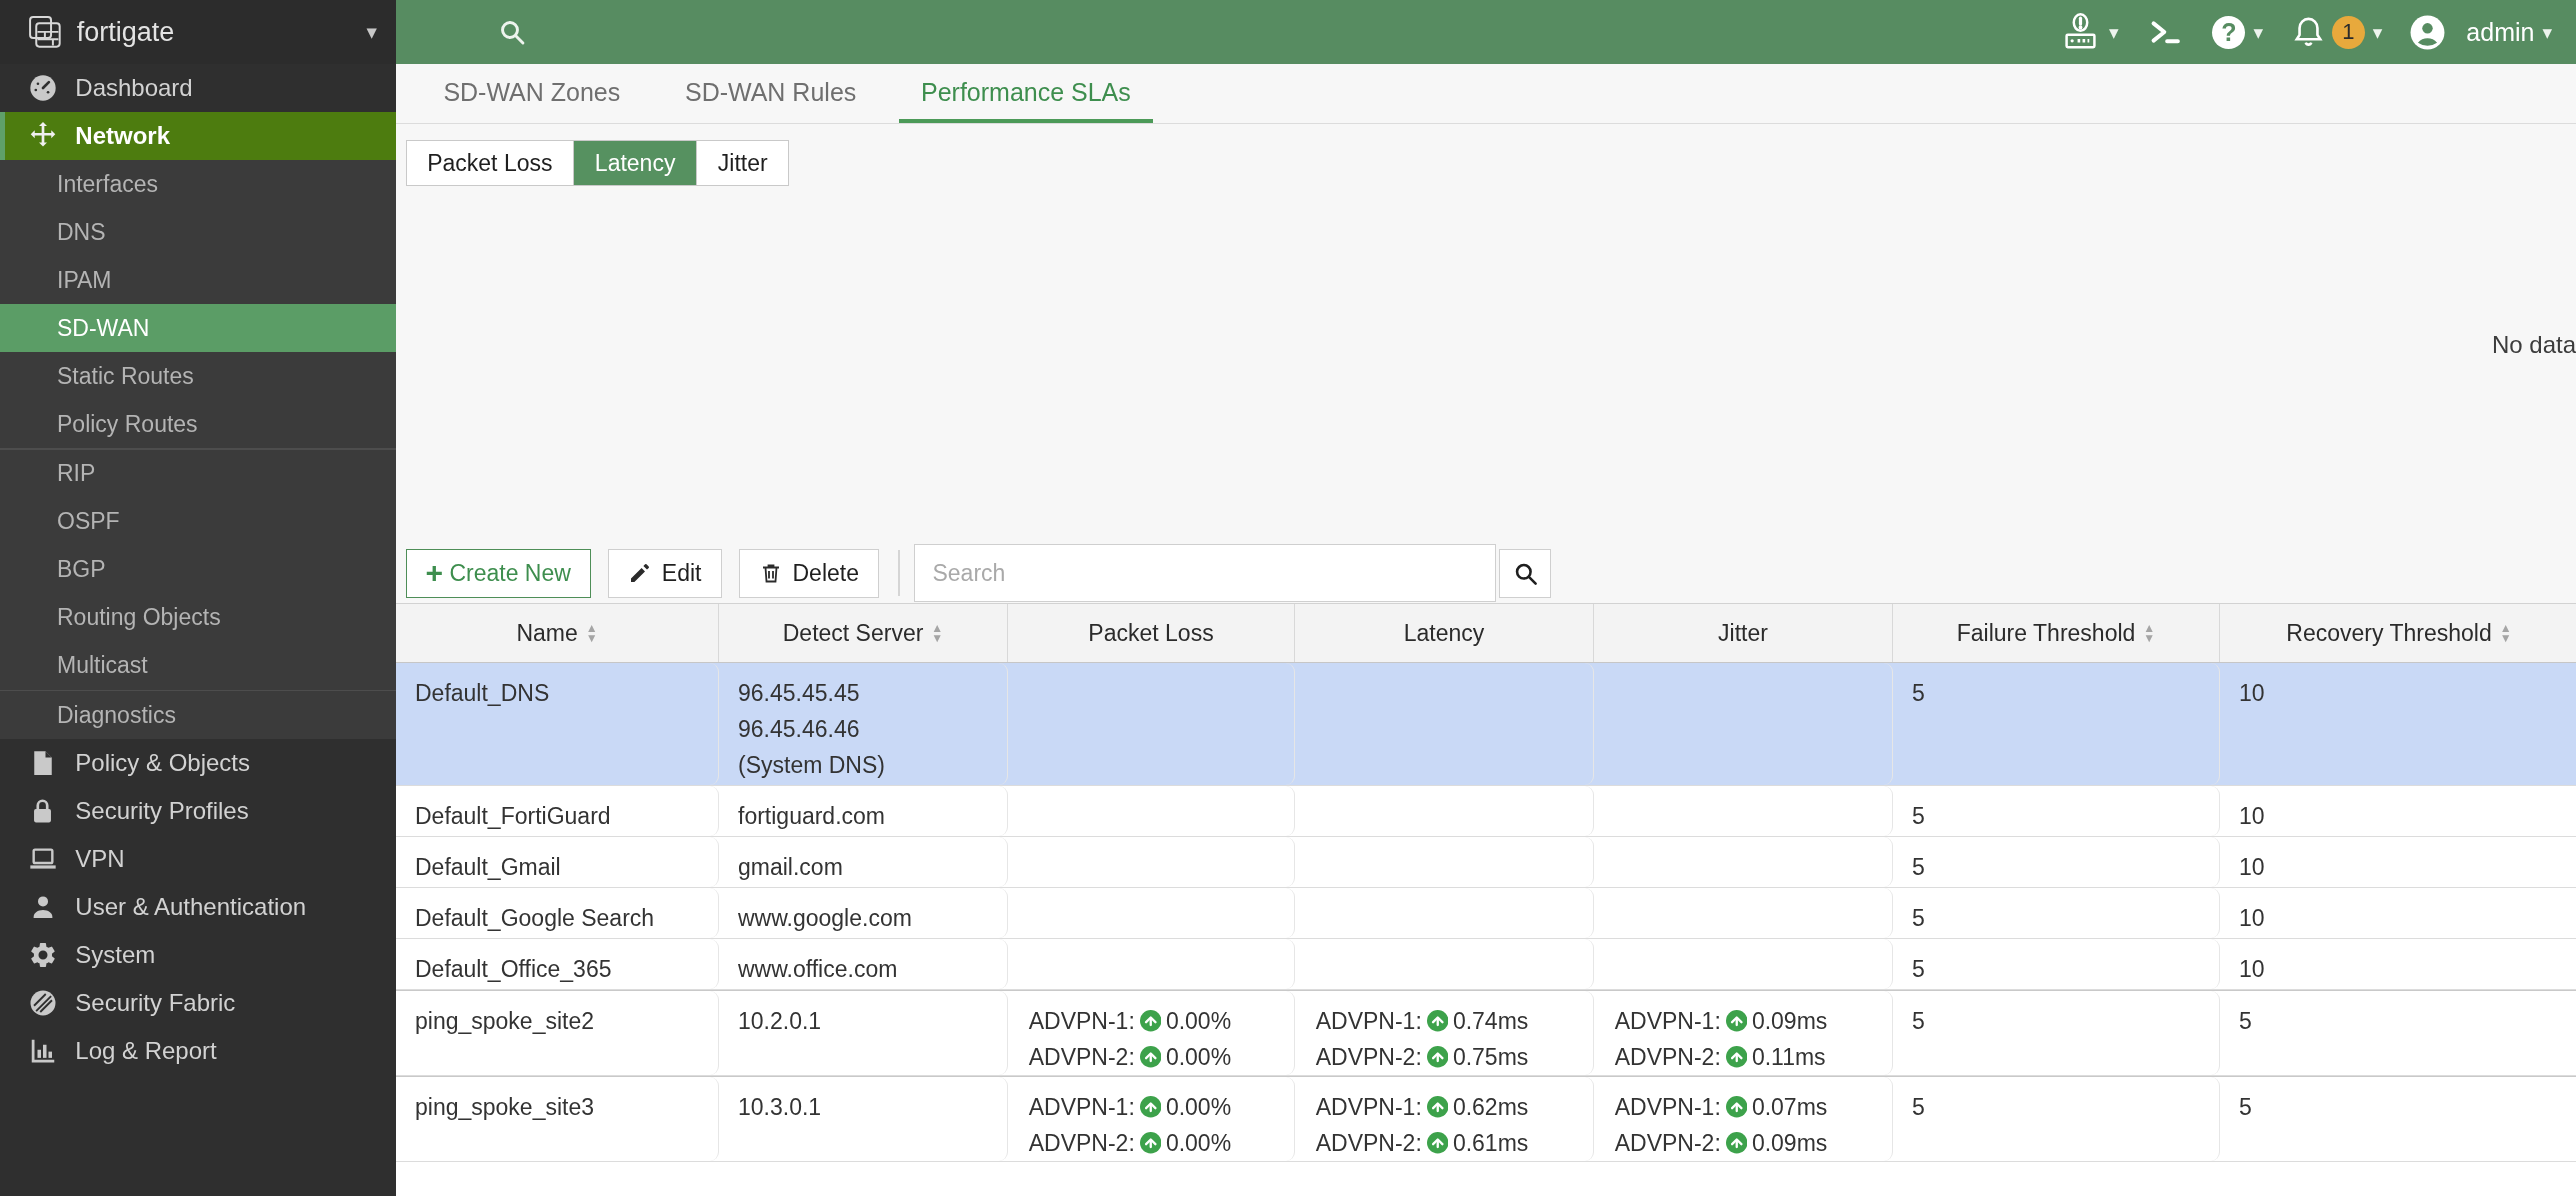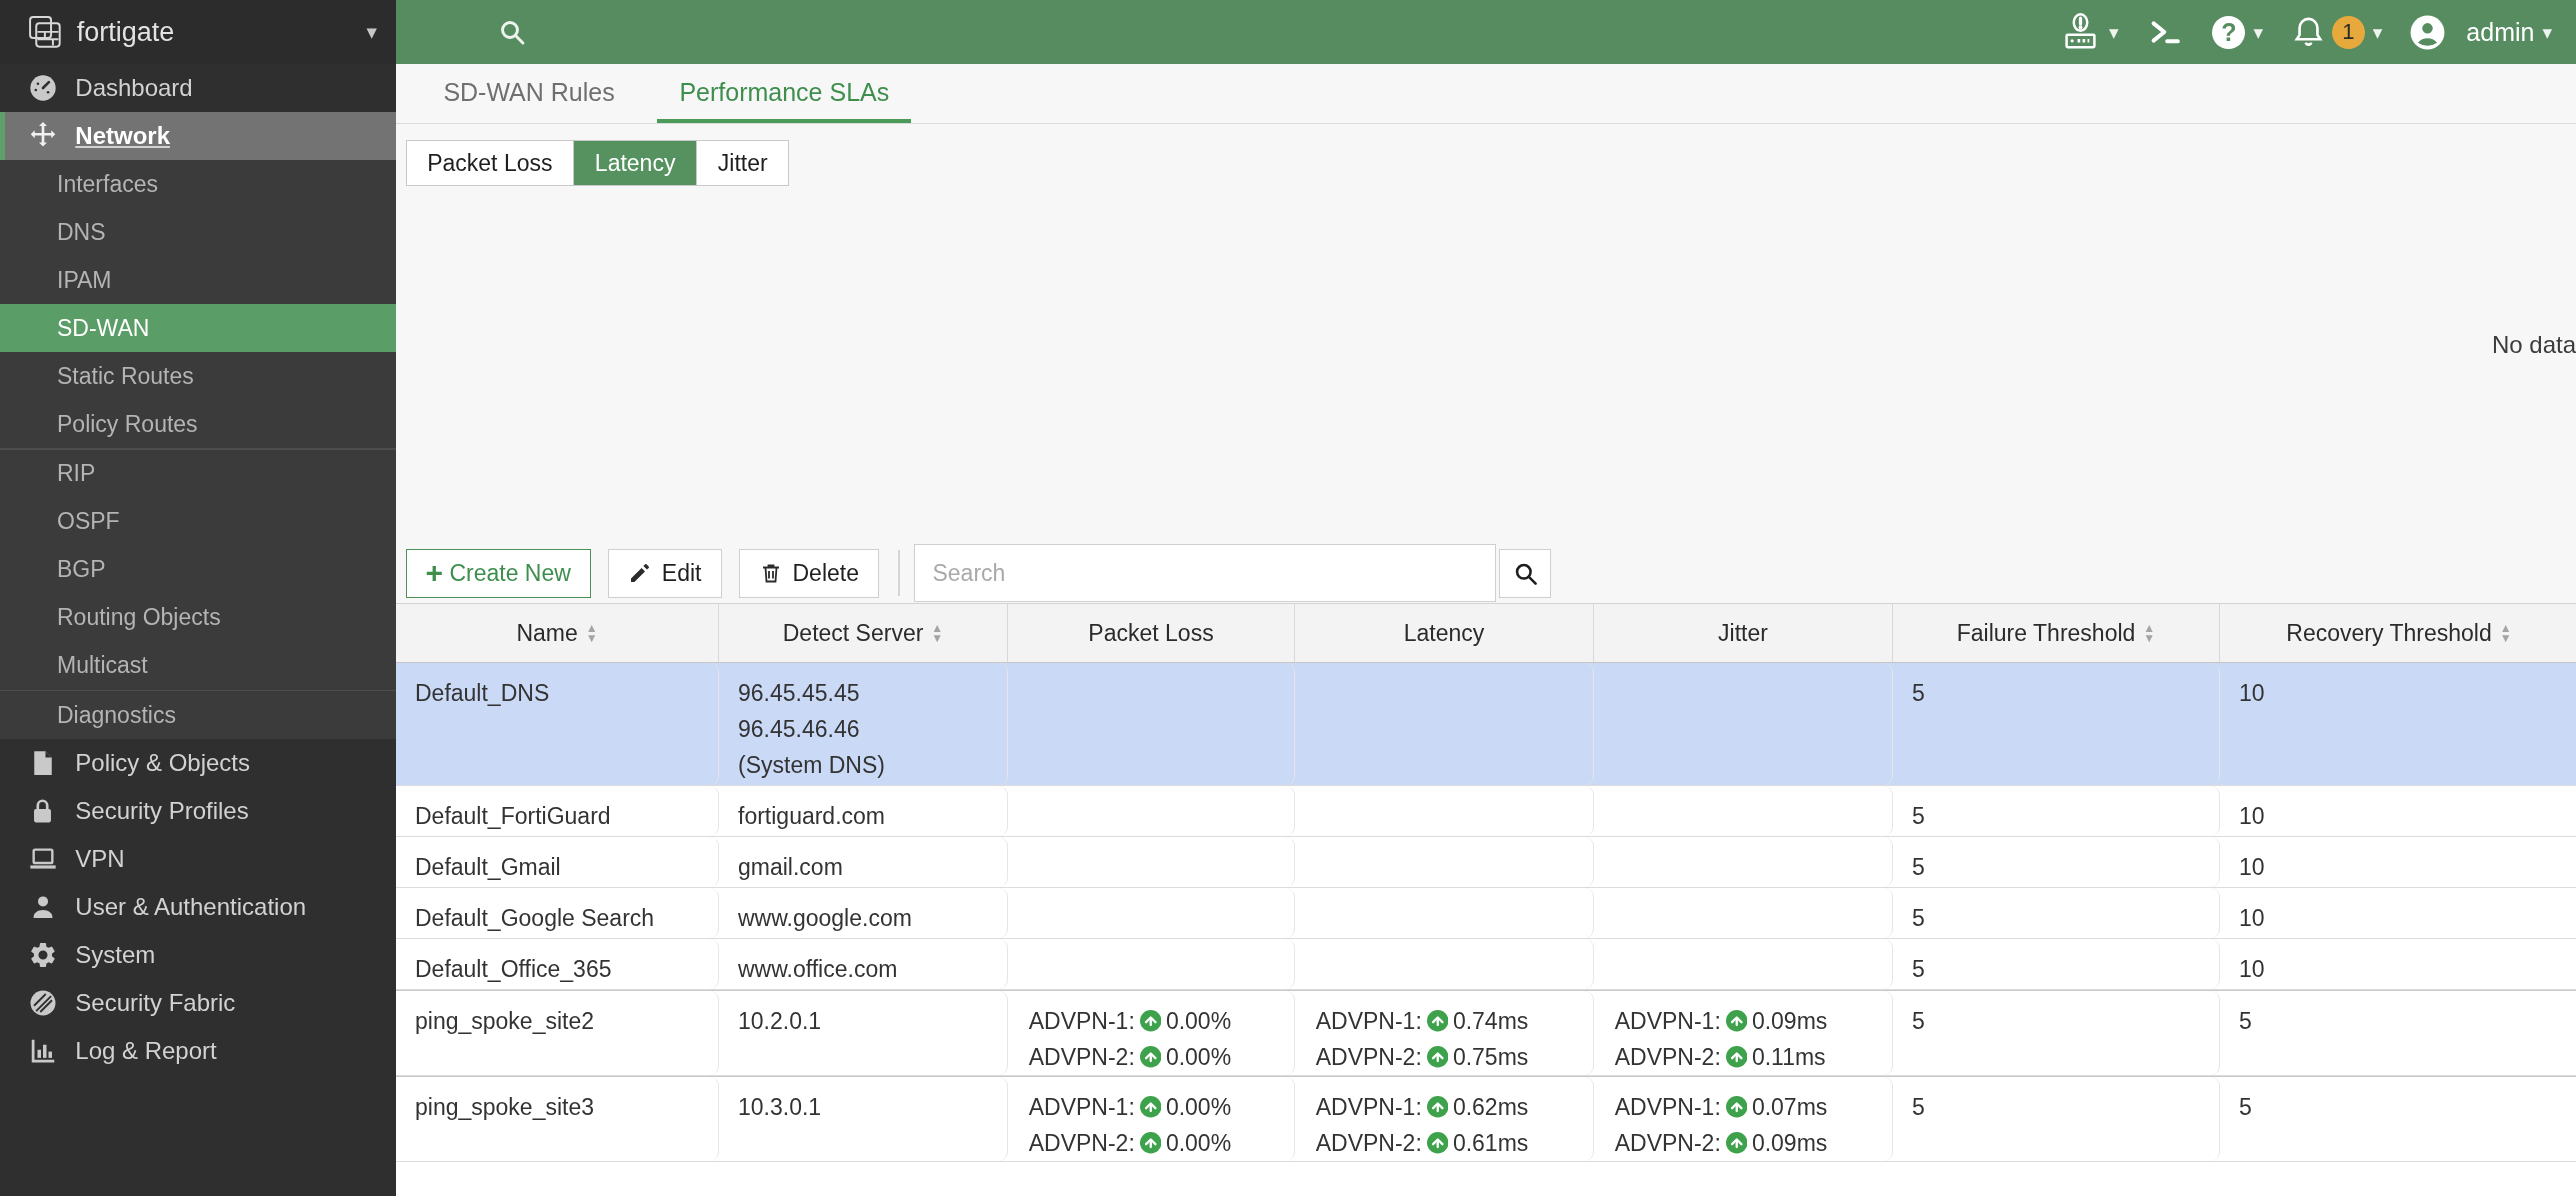--- a/index.html
+++ b/index.html
@@ -22,21 +22,21 @@
          display:flex;align-items:center;justify-content:center;margin-left:4.8px;padding:0 4.8px;box-sizing:border-box;}
   .help-circle{width:33px;height:33px;border-radius:50%;background:#fff;color:#578c61;font-size:25px;font-weight:bold;
          display:flex;align-items:center;justify-content:center;}
   .admin-label{color:#fff;font-size:25px;margin-left:20px;}
 
   
   .sidebar{position:absolute;top:64px;left:0;width:444px;bottom:0;background:#2f2f2f;overflow:hidden;}
   .side-item{height:48px;display:flex;align-items:center;position:relative;box-sizing:border-box;}
   .side-item.top{background:#2f2f2f;padding-left:24px;font-size:24px;color:#d2d2d2;}
   .side-item.sub{background:#3b3b3b;padding-left:57px;font-size:23px;color:#b4b4b4;}
-  .side-item.top.net{background:#737373;text-decoration:underline;}
+  .side-item.top.net{background:#4d7c0f;}
   .side-item .icon{width:37px;display:flex;justify-content:center;align-items:center;margin-right:14.3px;color:#c9c9c9;flex:none;}
   .side-item .chev{position:absolute;right:16px;color:#9a9a9a;display:flex;}
   .side-item.active-section::before{content:"";position:absolute;left:0;top:0;bottom:0;width:4.8px;background:#5fa06a;}
   .side-item.active-section .lbl{color:#fff;font-weight:bold;}
   .side-item.active-section .chev,.side-item.active-section .icon{color:#f0f0f0;}
   .side-item.selected{background:#5b9d66;color:#fff;}
   .side-item.selected .lbl{color:#fff;}
   .side-item .star{position:absolute;right:12.7px;color:#fff;display:flex;}
   .side-divider{height:1.6px;background:#4d4d4d;}
 
@@ -335,20 +335,21 @@
       <span class="chev">
         <svg width="22" height="22" viewBox="0 0 24 24" fill="none" stroke="currentColor" stroke-width="2.6" stroke-linecap="round" stroke-linejoin="round">
           <path d="M9 5l7 7-7 7"></path>
         </svg>
       </span>
     </div>
   </div>
 
 <div class="content">
   <div class="tabbar">
+      <div class="tab">SD-WAN Zones</div>
       <div class="tab">SD-WAN Rules</div>
       <div class="tab active">Performance SLAs</div>
     </div>
   <div class="subtabs">
       <div class="subtab">Packet Loss</div>
       <div class="subtab active">Latency</div>
       <div class="subtab">Jitter</div>
     </div>
   <div class="nodata">No data</div>
 

